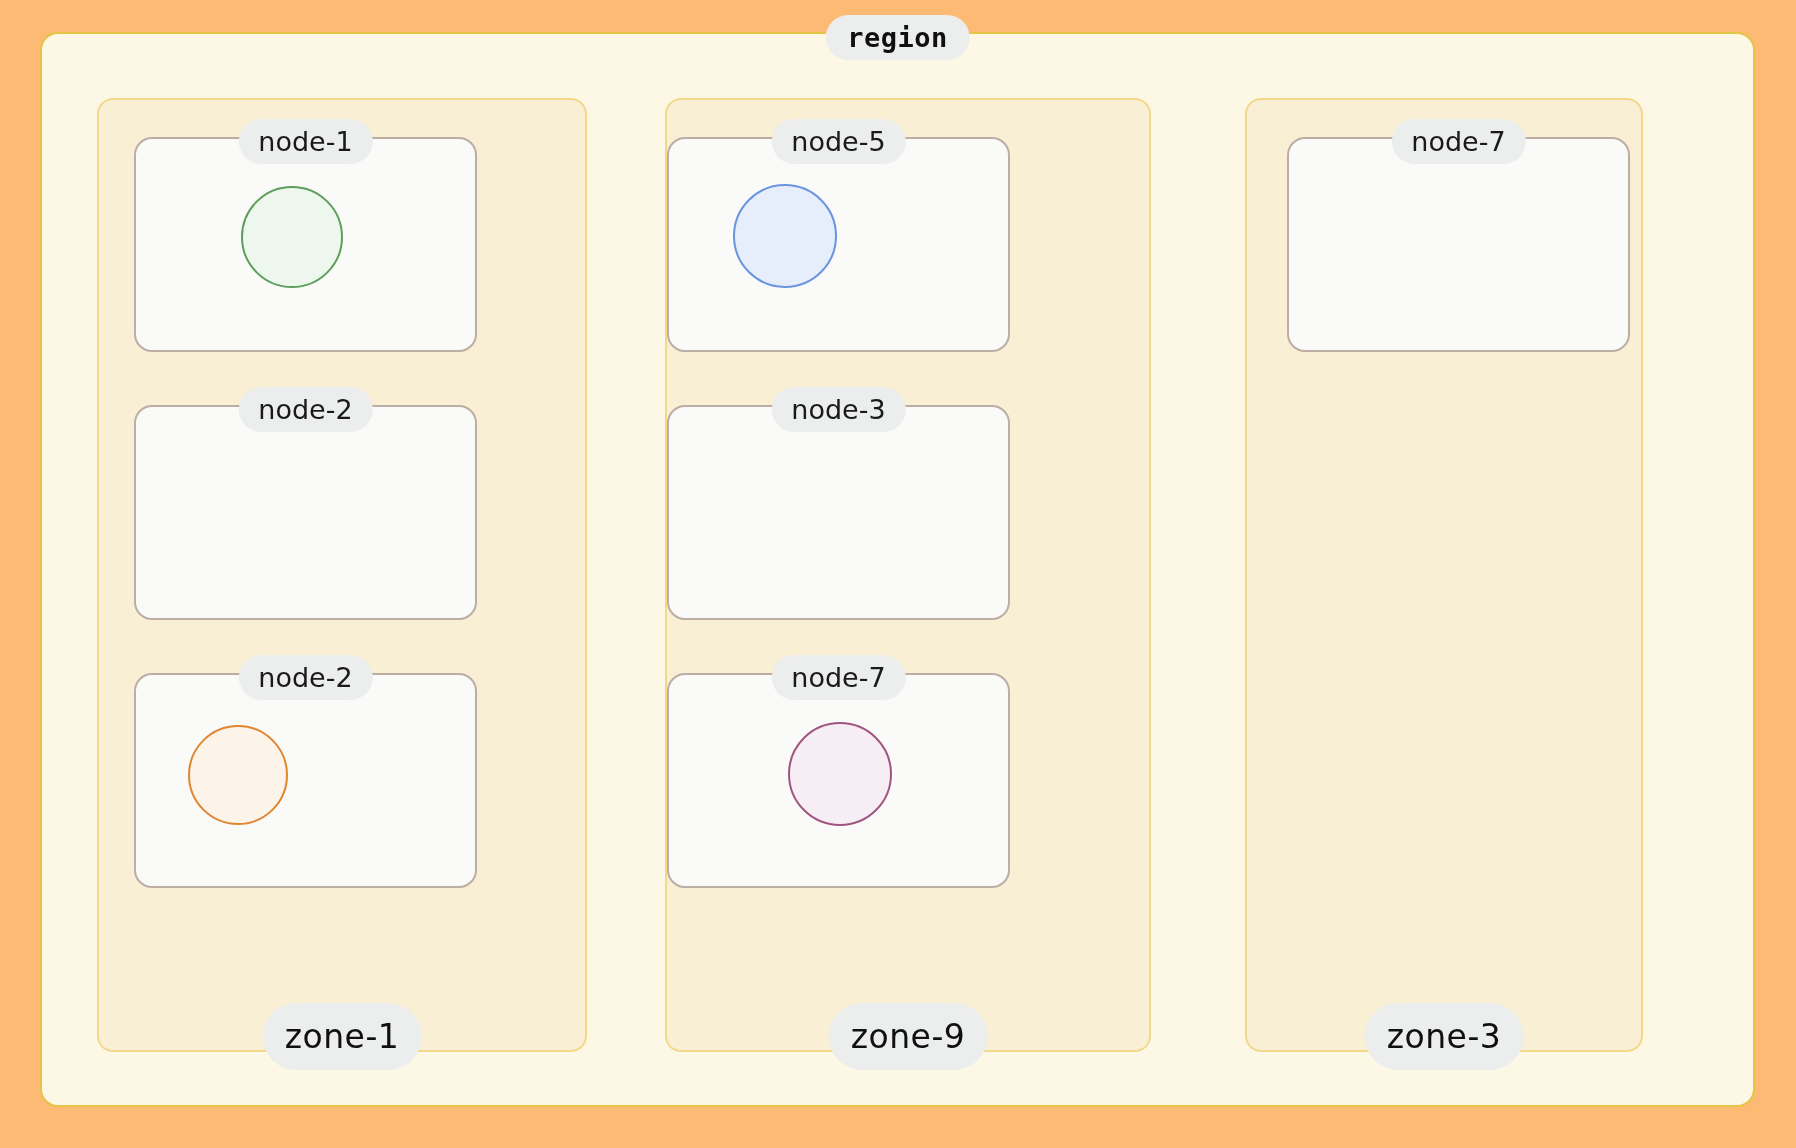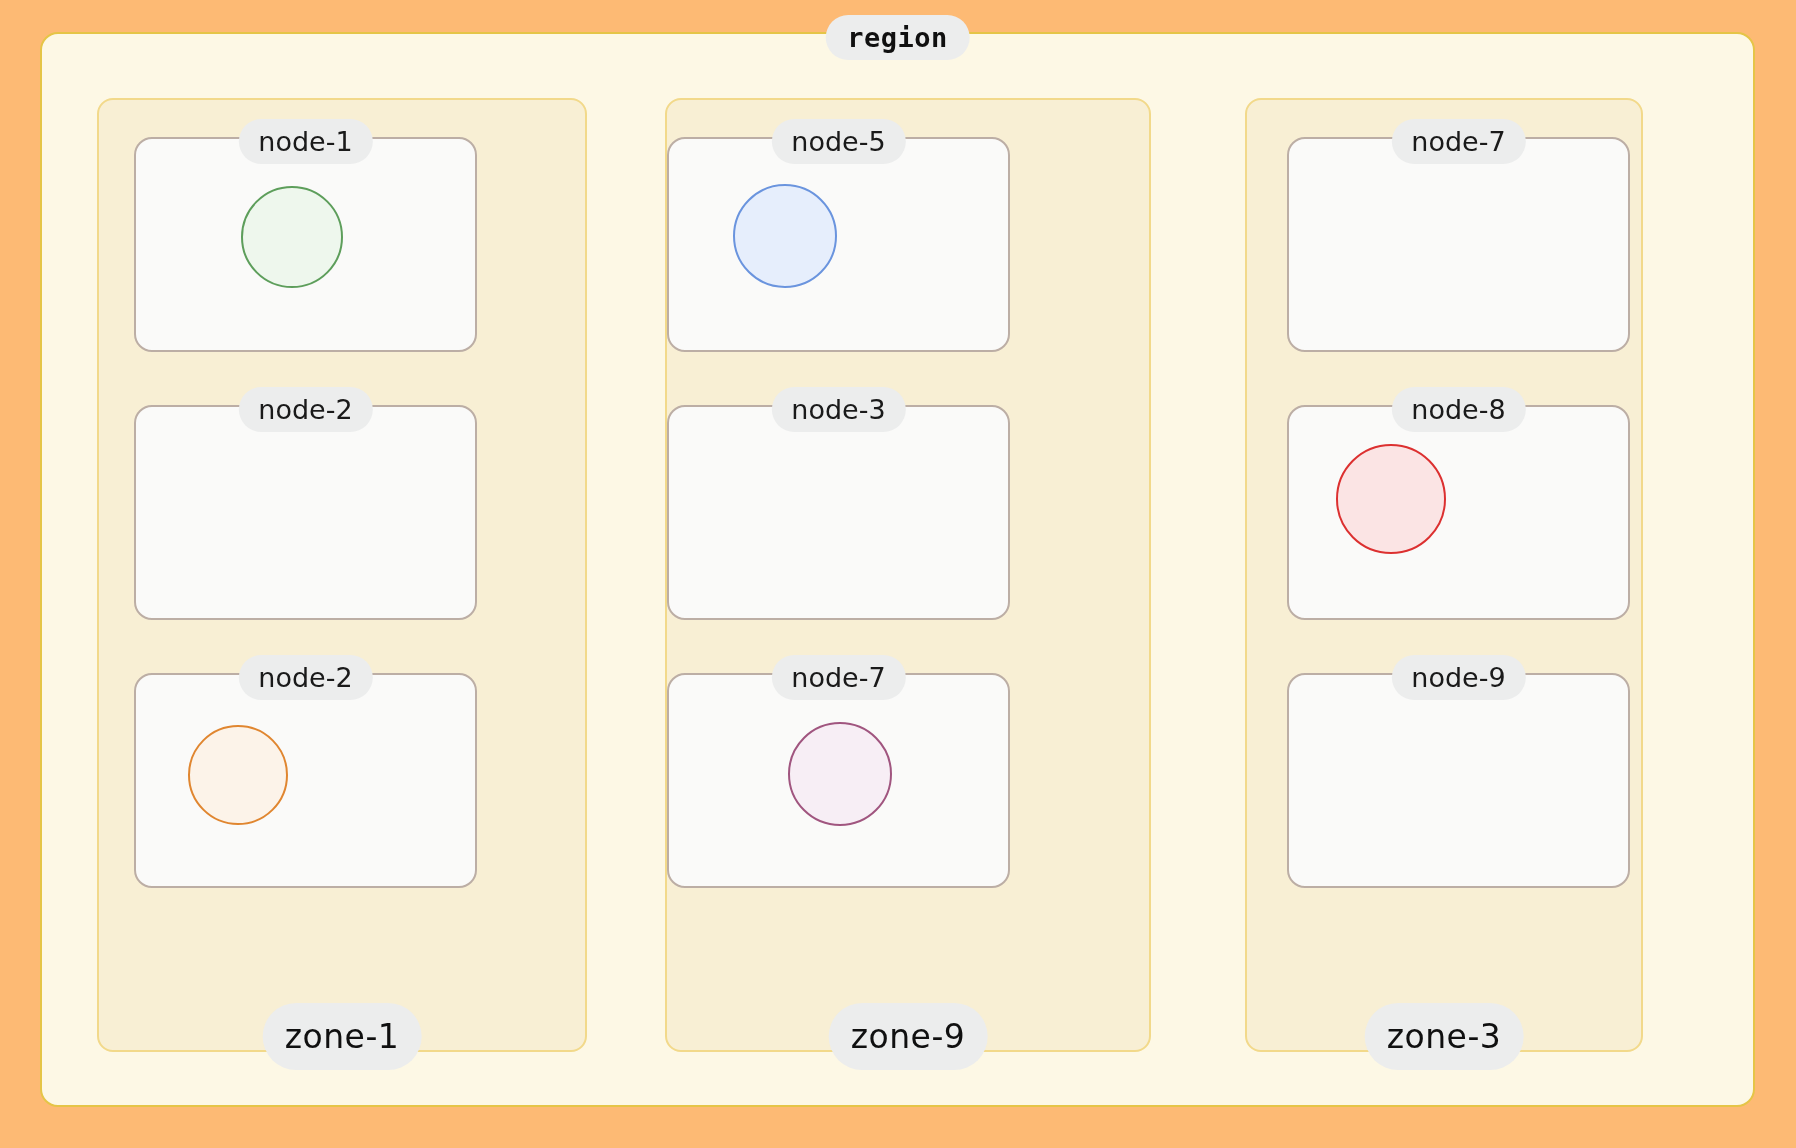--- a/index.html
+++ b/index.html
@@ -167,26 +167,19 @@
 
       <span class="label label-zone">zone-9</span>
     </div>
 
     <div class="zone zone-3">
 
       <div class="node row-1">
         <span class="label label-node">node-7</span>
       </div>
 
-      <div class="node row-2">
-        <span class="label label-node">node-8</span>
-        <span class="circle c-red"></span>
-      </div>
 
-      <div class="node row-3">
-        <span class="label label-node">node-9</span>
-      </div>
 
       <span class="label label-zone">zone-3</span>
     </div>
 
   </div>
 </div>
 
 </body></html>

